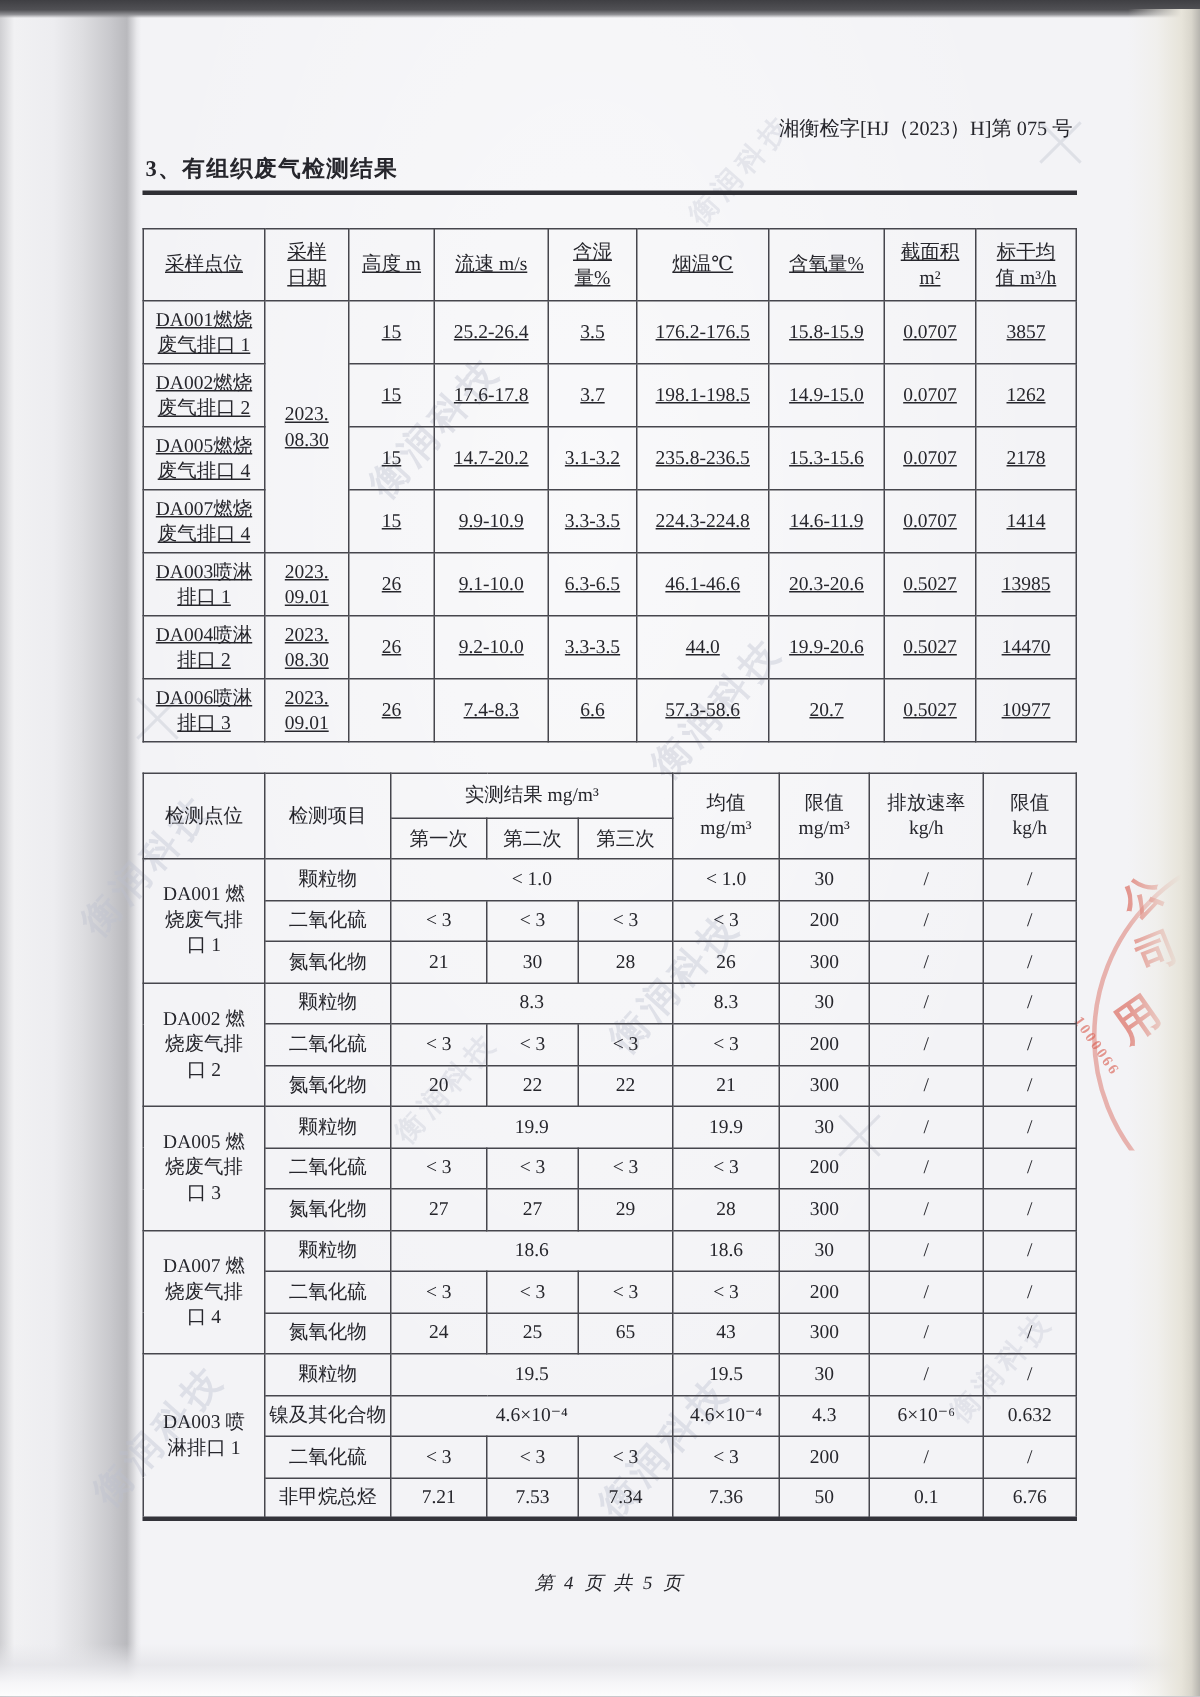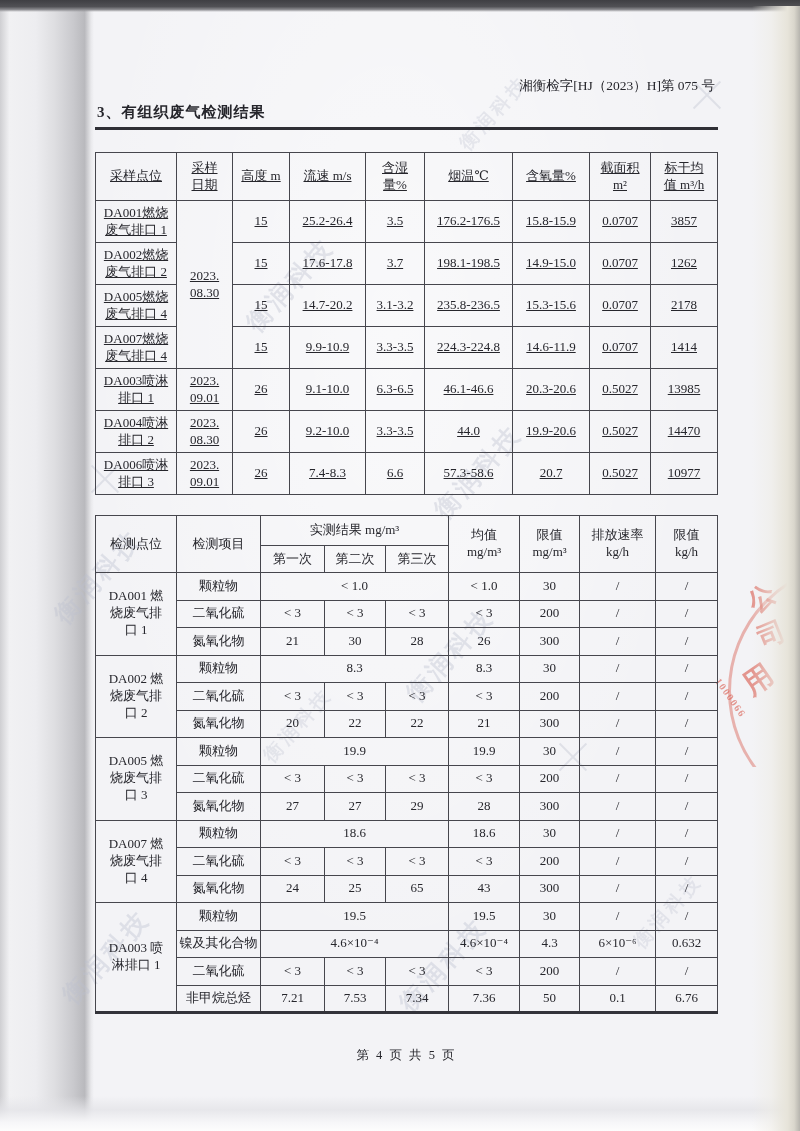--- a/index.html
+++ b/index.html
@@ -40,21 +40,21 @@
   .stamp{position:absolute;left:714px;top:552px;width:74px;height:215px;overflow:hidden;z-index:2;}
   .stamp-ring{position:absolute;left:14px;top:10px;width:252px;height:252px;border-radius:50%;
     border:3.5px solid rgba(219,112,100,.50);}
   .stamp span{position:absolute;color:rgba(219,100,88,.66);font-weight:bold;}
   .stamp .s1{left:34px;top:28px;font-size:27px;transform:rotate(-38deg);}
   .stamp .s2{left:44px;top:64px;font-size:27px;transform:rotate(-22deg);}
   .stamp .s3{left:30px;top:108px;font-size:29px;transform:rotate(-35deg);}
   .stamp .sd{left:-8px;top:144px;font-size:10px;letter-spacing:1.5px;transform:rotate(55deg);transform-origin:60% 50%;}
   
   .foot-continue{position:absolute;top:1007px;left:95px;width:623px;text-align:center;font-size:13px;z-index:4;}
-  .foot-page{position:absolute;top:1047px;left:95px;width:623px;text-align:center;font-size:12.5px;letter-spacing:2px;z-index:4;}
+  .foot-page{position:absolute;top:1047px;left:95px;width:623px;text-align:center;font-size:12.5px;letter-spacing:2px;z-index:4;font-style:italic;}
 </style>
 </head>
 <body>
 
 <div id="screen">
   <div class="sheen"></div>
   <div class="bg-top"></div>
   <div class="bg-left"></div>
   <div class="bg-right"></div>
   <div class="bg-bottom"></div>

